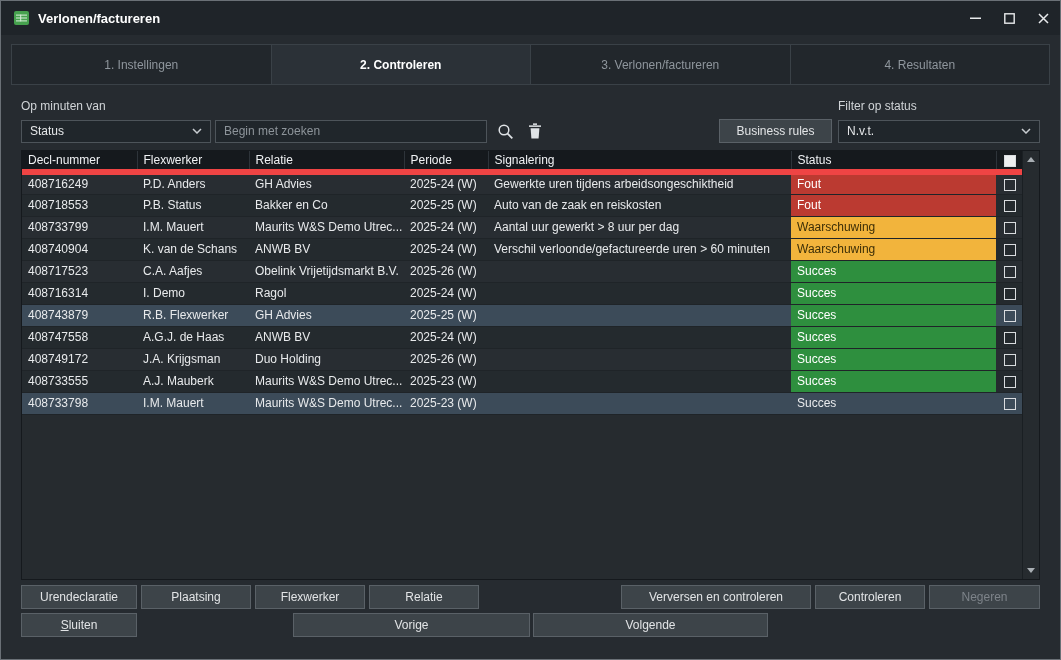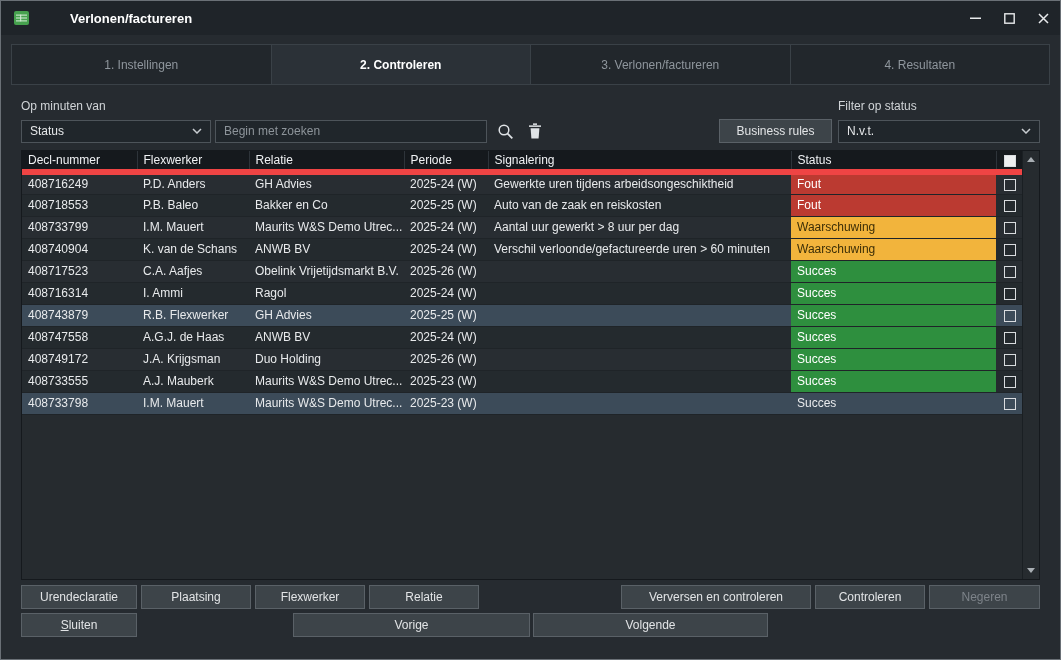--- a/index.html
+++ b/index.html
@@ -14,21 +14,20 @@
     border: 1px solid #6a7076;
     background: #262b30;
     display: flex; flex-direction: column;
   }
   
   .titlebar {
     height: 34px; flex: 0 0 34px;
     background: #1f2429;
     display: flex; align-items: center;
     padding-left: 13px;
-    gap: 32px;
   }
   .app-icon { display: flex; align-items: center; margin-right: 9px; }
   .title { font-size: 13px; font-weight: bold; color: #ffffff; }
   .win-controls { margin-left: auto; display: flex; height: 100%; }
   .win-btn {
     width: 34px; height: 100%;
     display: flex; align-items: center; justify-content: center;
     cursor: default;
   }
   
@@ -245,21 +244,21 @@
     <td>408716249</td>
     <td>P.D. Anders</td>
     <td>GH Advies</td>
     <td>2025-24 (W)</td>
     <td>Gewerkte uren tijdens arbeidsongeschiktheid</td>
     <td style="background: rgb(187, 58, 49); color: rgb(255, 255, 255);">Fout</td>
     <td class="check-cell"><span class="checkbox"></span></td>
   </tr>
               <tr>
     <td>408718553</td>
-    <td>P.B. Baleo</td>
+    <td>P.B. Status</td>
     <td>Bakker en Co</td>
     <td>2025-25 (W)</td>
     <td>Auto van de zaak en reiskosten</td>
     <td style="background: rgb(187, 58, 49); color: rgb(255, 255, 255);">Fout</td>
     <td class="check-cell"><span class="checkbox"></span></td>
   </tr>
               <tr>
     <td>408733799</td>
     <td>I.M. Mauert</td>
     <td>Maurits W&amp;S Demo Utrec...</td>
@@ -281,21 +280,21 @@
     <td>408717523</td>
     <td>C.A. Aafjes</td>
     <td>Obelink Vrijetijdsmarkt B.V.</td>
     <td>2025-26 (W)</td>
     <td></td>
     <td style="background: rgb(46, 143, 62); color: rgb(255, 255, 255);">Succes</td>
     <td class="check-cell"><span class="checkbox"></span></td>
   </tr>
               <tr>
     <td>408716314</td>
-    <td>I. Ammi</td>
+    <td>I. Demo</td>
     <td>Ragol</td>
     <td>2025-24 (W)</td>
     <td></td>
     <td style="background: rgb(46, 143, 62); color: rgb(255, 255, 255);">Succes</td>
     <td class="check-cell"><span class="checkbox"></span></td>
   </tr>
               <tr style="background: rgb(60, 75, 89);">
     <td>408743879</td>
     <td>R.B. Flexwerker</td>
     <td>GH Advies</td>

